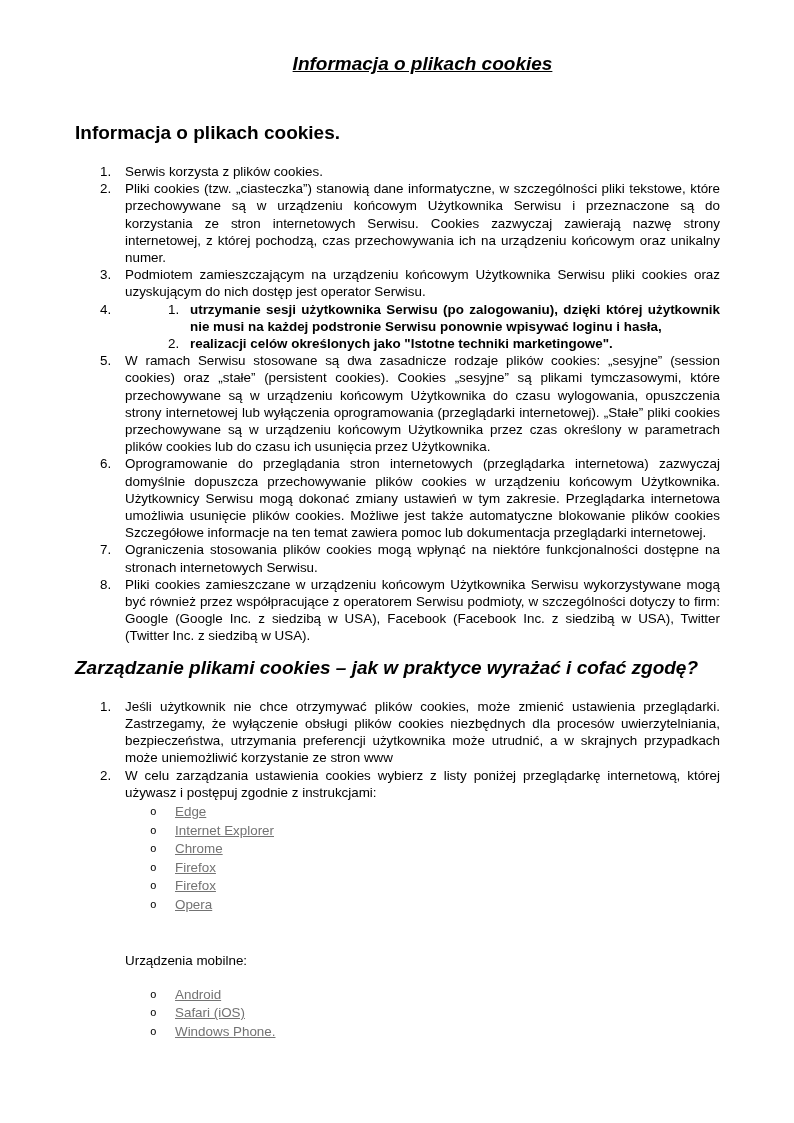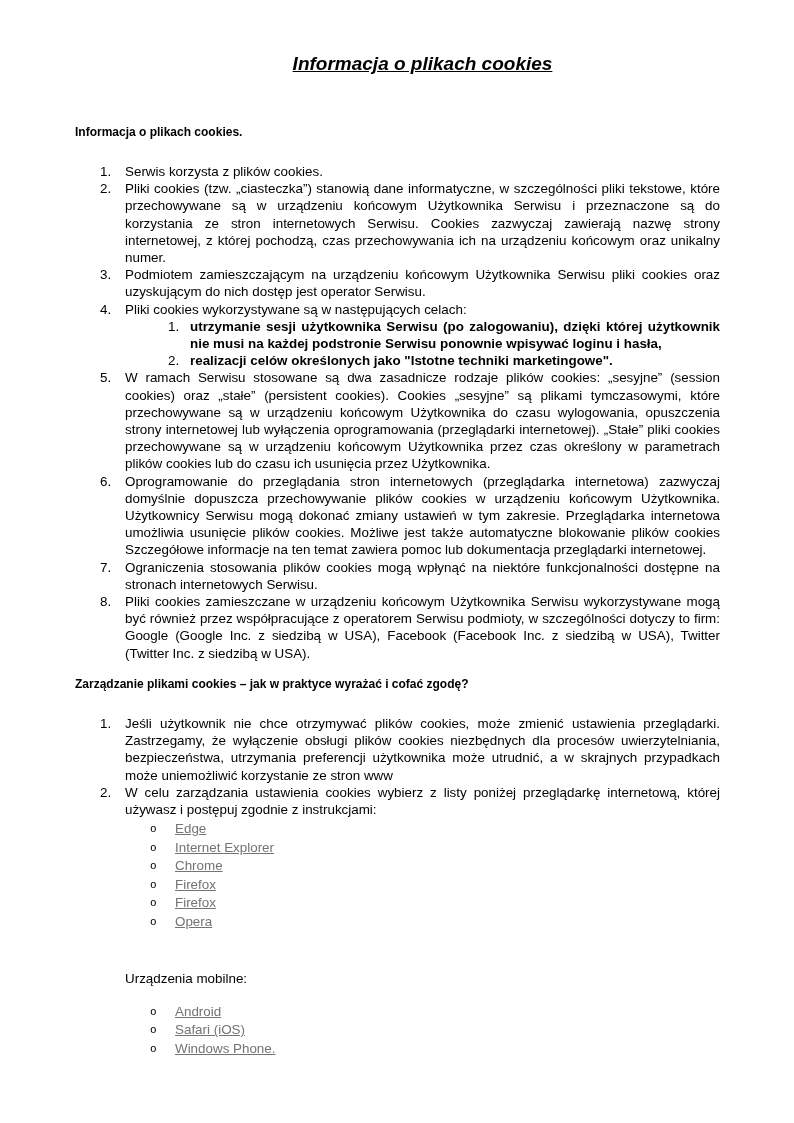--- a/index.html
+++ b/index.html
@@ -20,24 +20,24 @@
     line-height:23px;
     font-weight:bold;
     font-style:italic;
     text-decoration:underline;
     text-align:center;
     padding-left:50px;
     margin:0 0 49px 0;
   }
   .h1 {
     font-weight:bold;
-    font-size:12px;
+    font-size:19px;
     line-height:17px;
   }
-  .h1.second { margin-top:14px; }
+  .h1.second { margin-top:14px;font-style:italic; }
   .list { margin-top:22px; }
   .li { display:flex; }
   .num { flex:0 0 25px; margin-left:25px; }
   .txt { flex:1; text-align:justify; }
   .subli { display:flex; }
   .subnum { flex:0 0 22px; margin-left:43px; }
   .subtxt { flex:1; text-align:justify;font-weight:bold; }
   .links { margin-top:2px; }
   .linkrow { display:flex; line-height:18.6px; }
   .link-bullet {
@@ -72,21 +72,20 @@
     </div>
 
     <div class="li">
       <span class="num">3.</span>
       <div class="txt">Podmiotem zamieszczającym na urządzeniu końcowym Użytkownika Serwisu pliki cookies oraz uzyskującym do nich dostęp jest operator Serwisu.</div>
     </div>
 
     <div class="li">
       <span class="num">4.</span>
       <div class="txt">
-        <div>Pliki cookies wykorzystywane są w następujących celach:</div>
         <div class="subli">
           <span class="subnum">1.</span>
           <div class="subtxt">utrzymanie sesji użytkownika Serwisu (po zalogowaniu), dzięki której użytkownik nie musi na każdej podstronie Serwisu ponownie wpisywać loginu i hasła,</div>
         </div>
         <div class="subli">
           <span class="subnum">2.</span>
           <div class="subtxt">realizacji celów określonych jako "Istotne techniki marketingowe".</div>
         </div>
       </div>
     </div>

